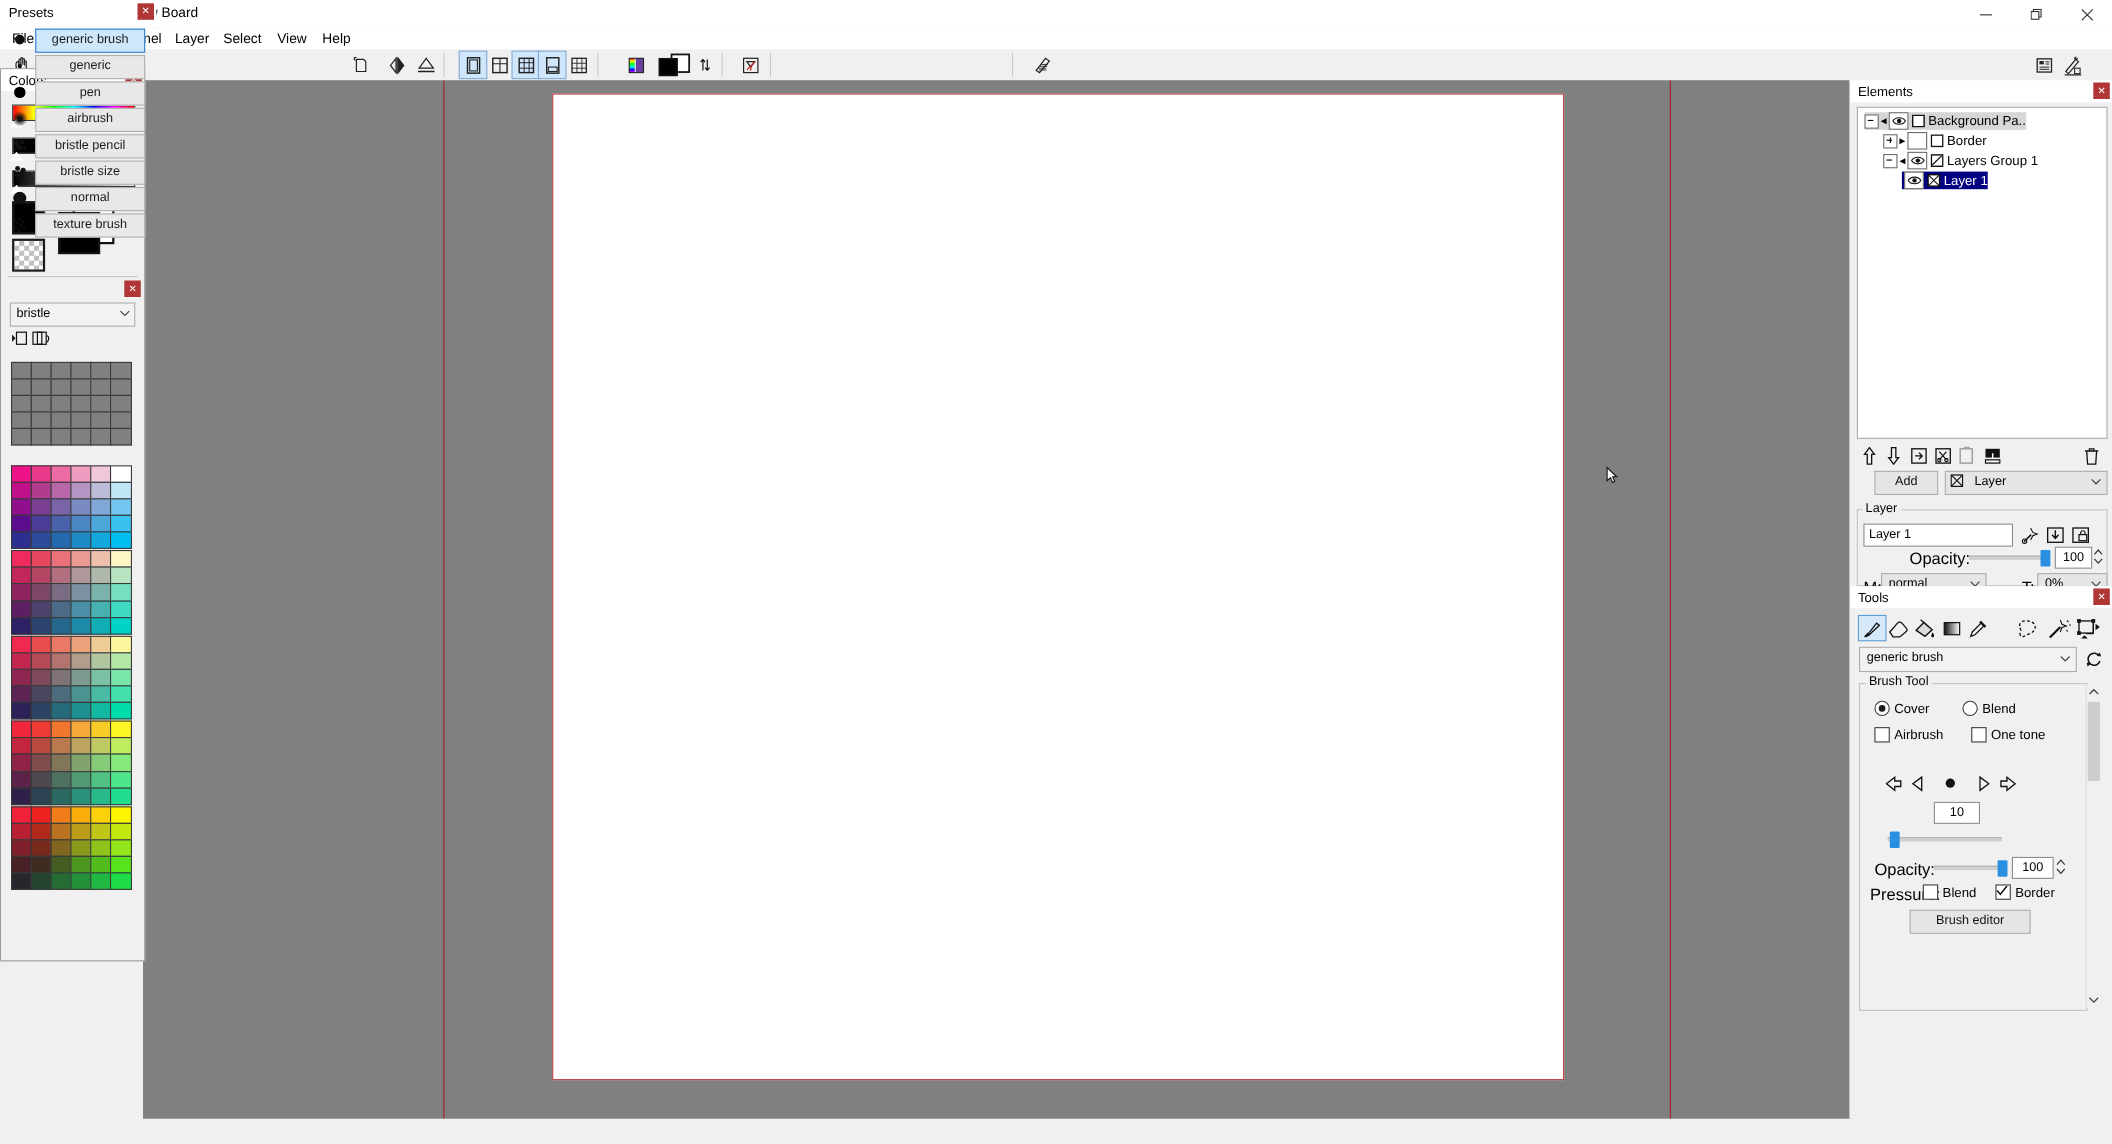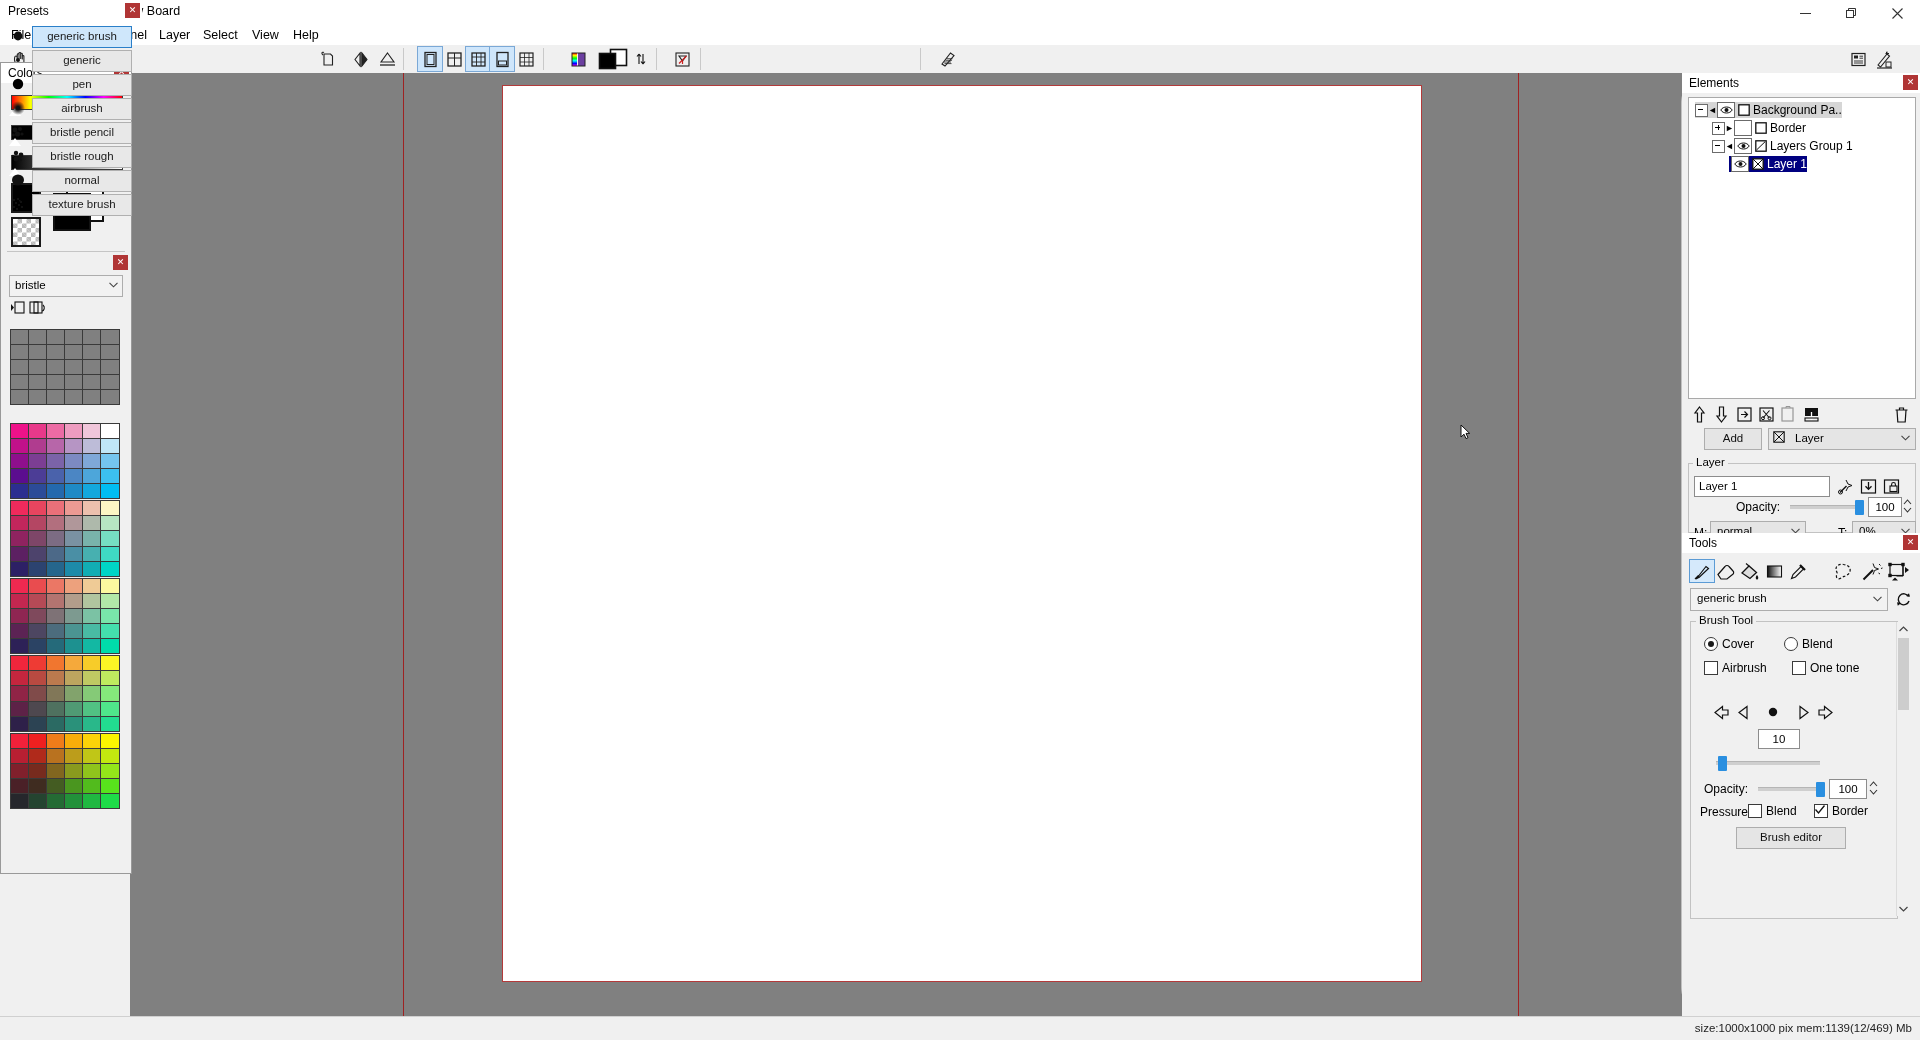--- a/index.html
+++ b/index.html
@@ -26,21 +26,21 @@
   
   .toolbar{position:absolute;left:0;top:45px;width:1920px;height:28px;background:#f0f0f0;border-bottom:1px solid #c8c8c8;}
   .toolbar .sep{position:absolute;top:3px;width:1px;height:22px;background:#c9c9c9;}
   .tbicon{position:absolute;top:2px;width:24px;height:24px;display:flex;align-items:center;justify-content:center;}
   .zoomsel{position:absolute;left:96px;top:44px;width:62px;height:19px;
      background:#f2f2f2;border:1px solid #adadad;font-size:11.5px;color:#333;}
   .zoomsel span{position:absolute;left:5px;top:2px;}
   .zoomsel .cv{position:absolute;right:4px;top:5px;}
   .slider-track{position:absolute;height:3px;background:#cfcfcf;border-top:1px solid #b5b5b5;}
   .slider-knob{position:absolute;width:9px;height:15px;background:#2a8fe0;border-radius:1px;}
-  .lbl{position:absolute;font-size:12px;color:#000;}
+  .lbl{position:absolute;font-size:15px;color:#000;}
 
   
   .pgbtn{position:absolute;top:2px;width:24px;height:24px;display:flex;align-items:center;justify-content:center;}
   .pgbtn.on{background:#cfe6fb;outline:1px solid #7aa8d6;}
 
   
   .canvasarea{position:absolute;left:130px;top:73px;width:1555px;height:944px;background:#808080;overflow:hidden;}
   .vguide{position:absolute;top:0;width:1px;height:944px;background:#9e2222;}
   .paper{position:absolute;background:#ffffff;border:1px solid #b33a3a;}
   .cursor-arrow{position:absolute;width:11px;height:16px;}
@@ -77,21 +77,21 @@
   
   #presets-panel{left:1502px;top:100px;width:141px;height:364px;background:#f5f5f5;border:1px solid #9a9a9a;
      box-shadow:0 1px 3px rgba(0,0,0,.25);}
   .preset-row{position:absolute;left:0;width:141px;height:24px;}
   .preset-ico{position:absolute;left:9px;top:3px;width:18px;height:18px;display:flex;align-items:center;justify-content:center;}
   .preset-btn{position:absolute;left:32px;top:2px;width:98px;height:20px;background:#e8e8e8;border:1px solid #b0b0b0;
      font-size:11.5px;line-height:18px;text-align:center;color:#1a1a1a;}
   .preset-btn.sel{background:#cfe7fb;border:1px solid #2a7fc9;}
 
   
-  .dock{position:absolute;right:0;top:73px;width:238px;height:944px;background:#f0f0f0;border-left:1px solid #c0c0c0;border-radius:30px;}
+  .dock{position:absolute;right:0;top:73px;width:238px;height:944px;background:#f0f0f0;border-left:1px solid #c0c0c0;}
 
   #elements-panel{position:absolute;left:0;top:0;width:238px;height:460px;background:#f0f0f0;}
   .tree{position:absolute;left:6px;top:24px;width:226px;height:300px;background:#fff;border:1px solid #a9a9a9;}
   .tnode{position:absolute;height:16px;display:flex;align-items:center;white-space:nowrap;font-size:12px;}
   .texp{width:11px;height:11px;border:1px solid #6b6b6b;background:#fff;display:inline-block;position:relative;}
   .texp:before{content:"";position:absolute;left:2px;top:4.5px;width:5px;height:1px;background:#000;}
   .texp.plus:after{content:"";position:absolute;left:4.5px;top:2px;width:1px;height:5px;background:#000;}
   .eyebox{width:16px;height:14px;border:1px solid #6b6b6b;background:#fff;display:flex;align-items:center;justify-content:center;}
   .tlabel{margin-left:3px;}
   .tnode.selected{background:#000080;color:#fff;}
@@ -655,21 +655,21 @@
         <div class="preset-row" style="top: 120px;">
           <div class="preset-ico">
             <svg width="16" height="16">
               <circle cx="6" cy="5" r="2.2" fill="#111"></circle>
               <circle cx="11" cy="7" r="2.4" fill="#111"></circle>
               <circle cx="6" cy="11" r="2.4" fill="#111"></circle>
               <circle cx="10.5" cy="12" r="1.3" fill="#111"></circle>
               <circle cx="3" cy="8" r="1.2" fill="#111"></circle>
             </svg>
           </div>
-          <div class="preset-btn">bristle rough</div>
+          <div class="preset-btn">bristle size</div>
         </div>
         <div class="preset-row" style="top: 144px;">
           <div class="preset-ico">
             <svg width="16" height="16">
               <ellipse cx="8" cy="8" rx="6" ry="5.6" fill="#111"></ellipse>
             </svg>
           </div>
           <div class="preset-btn">normal</div>
         </div>
         <div class="preset-row" style="top: 168px;">
@@ -1052,17 +1052,14 @@
         <div class="sb-thumb" style="top:16px;height:72px"></div>
         <div class="sb-arrow" style="bottom:0">
           <svg width="9" height="6" viewBox="0 0 9 6">
               <path d="M0.5 1 L4.5 5 L8.5 1" fill="none" stroke="#444" stroke-width="1.2"></path>
             </svg>
           </div>
       </div>
     </div>
   </div>
 
-  <div class="statusbar">
-    <div class="st">size:1000x1000 pix  mem:1139(12/469) Mb</div>
-  </div>
 
 </div>
 
 </body></html>

